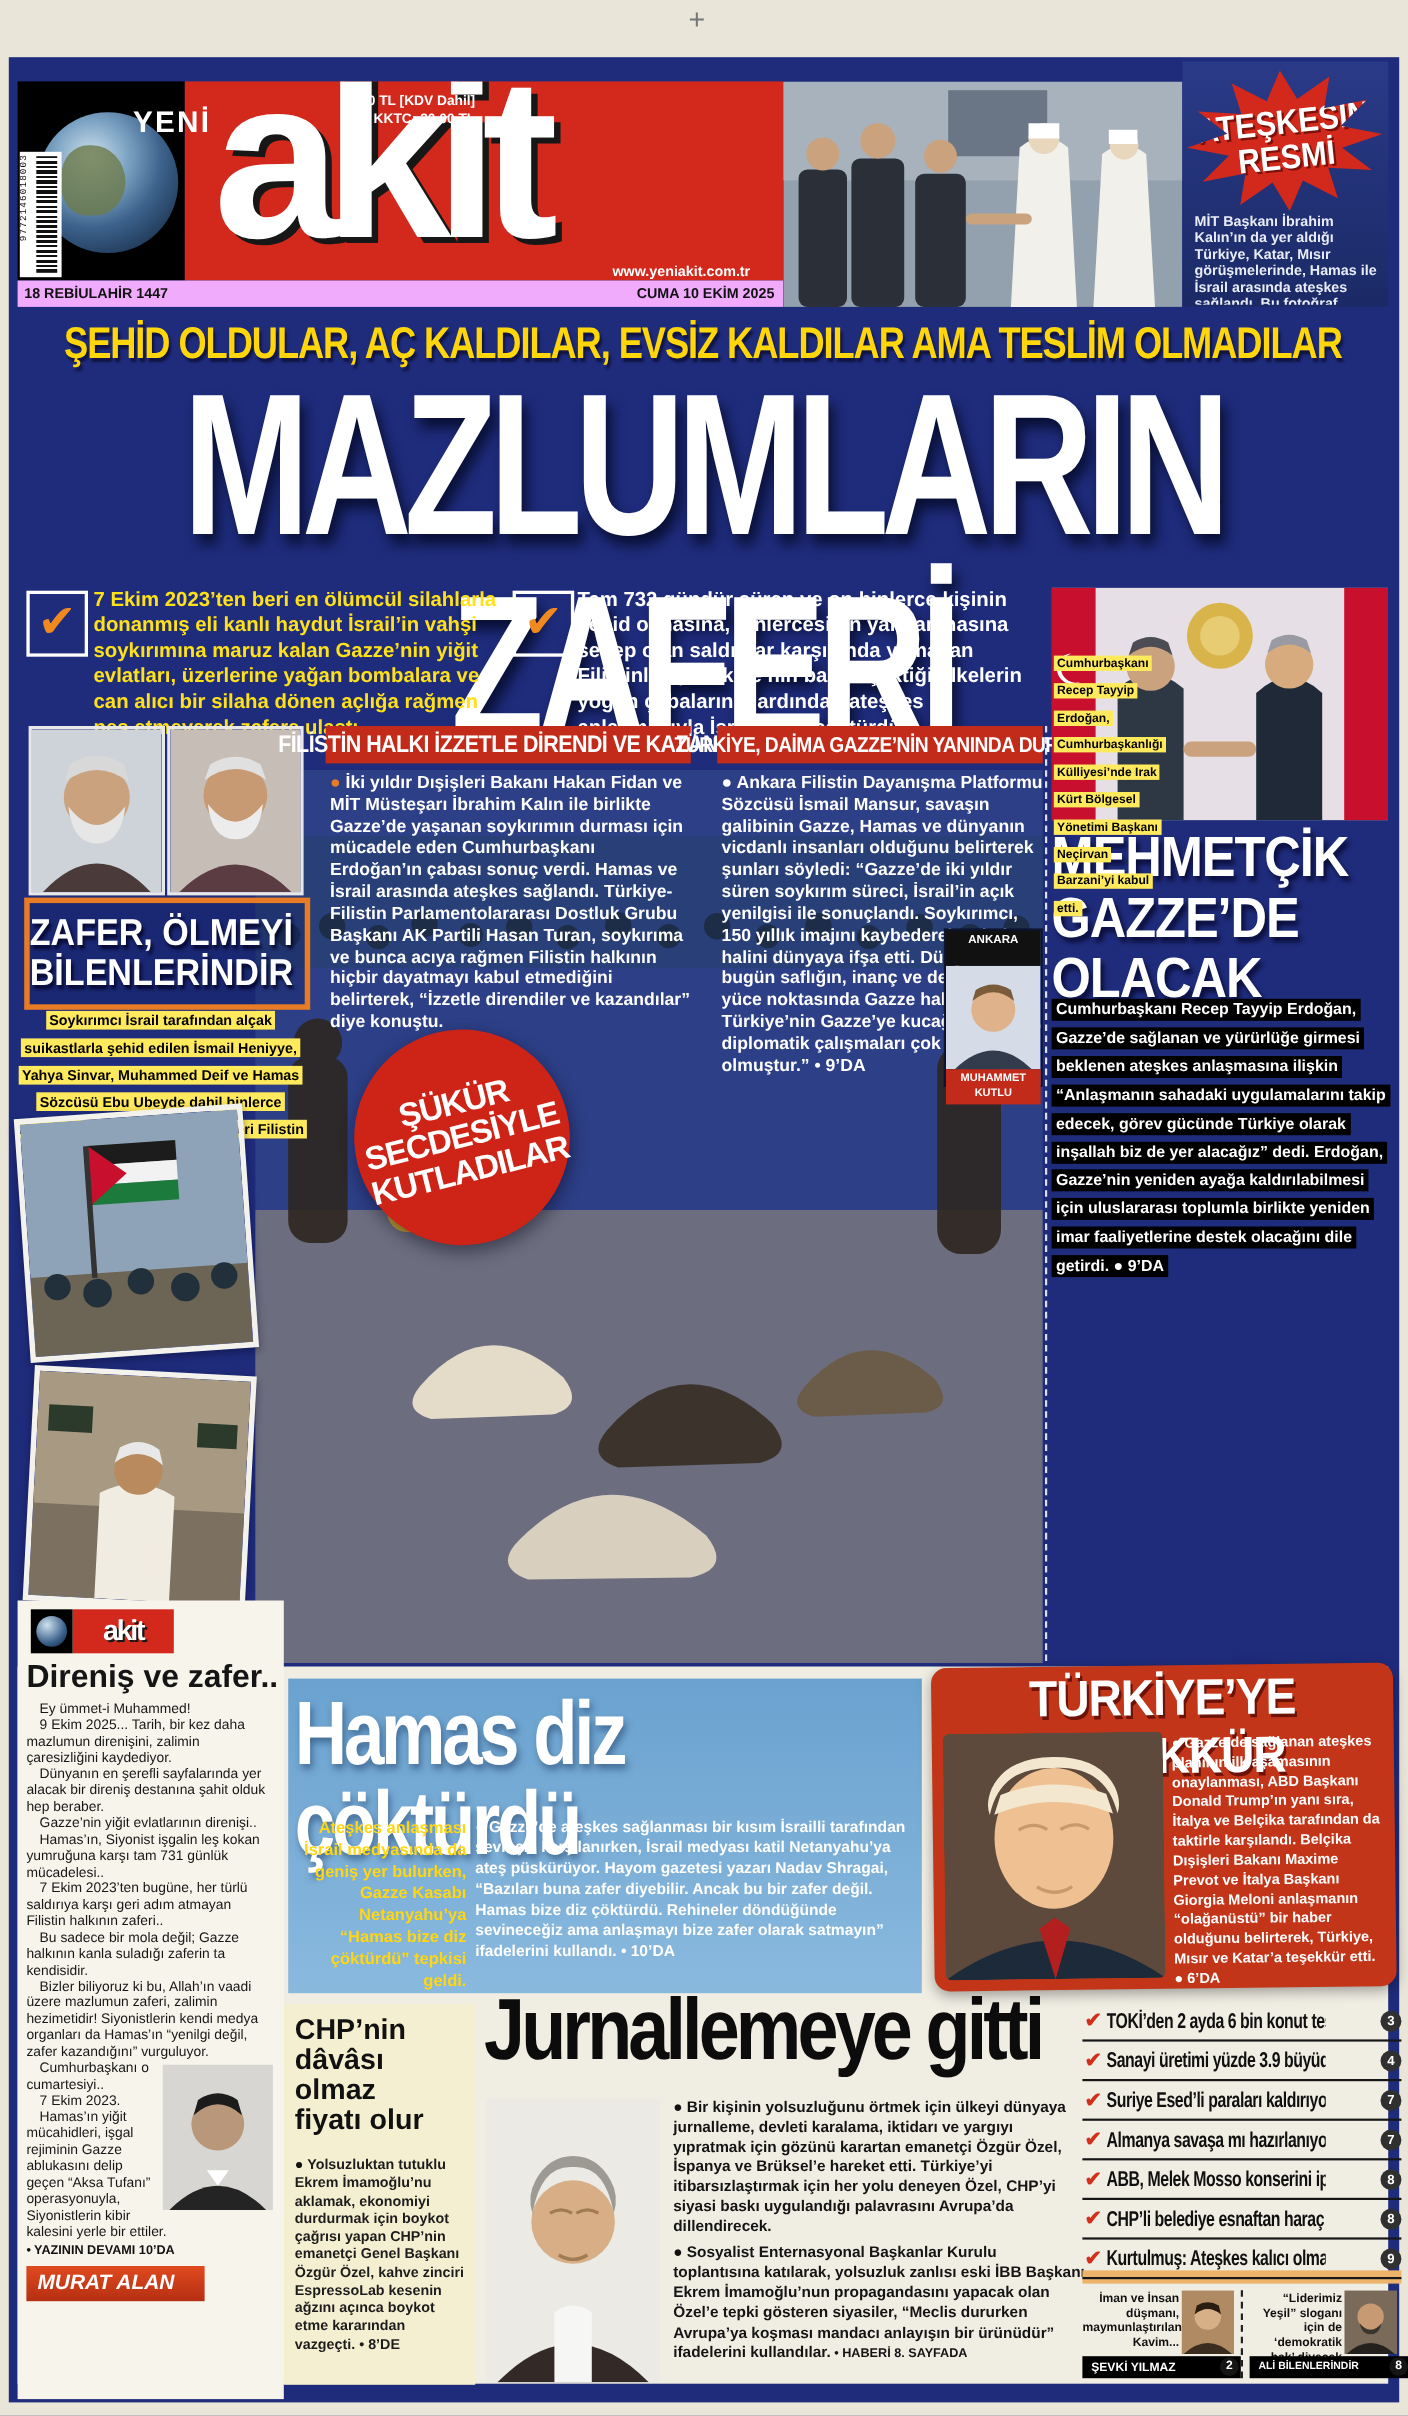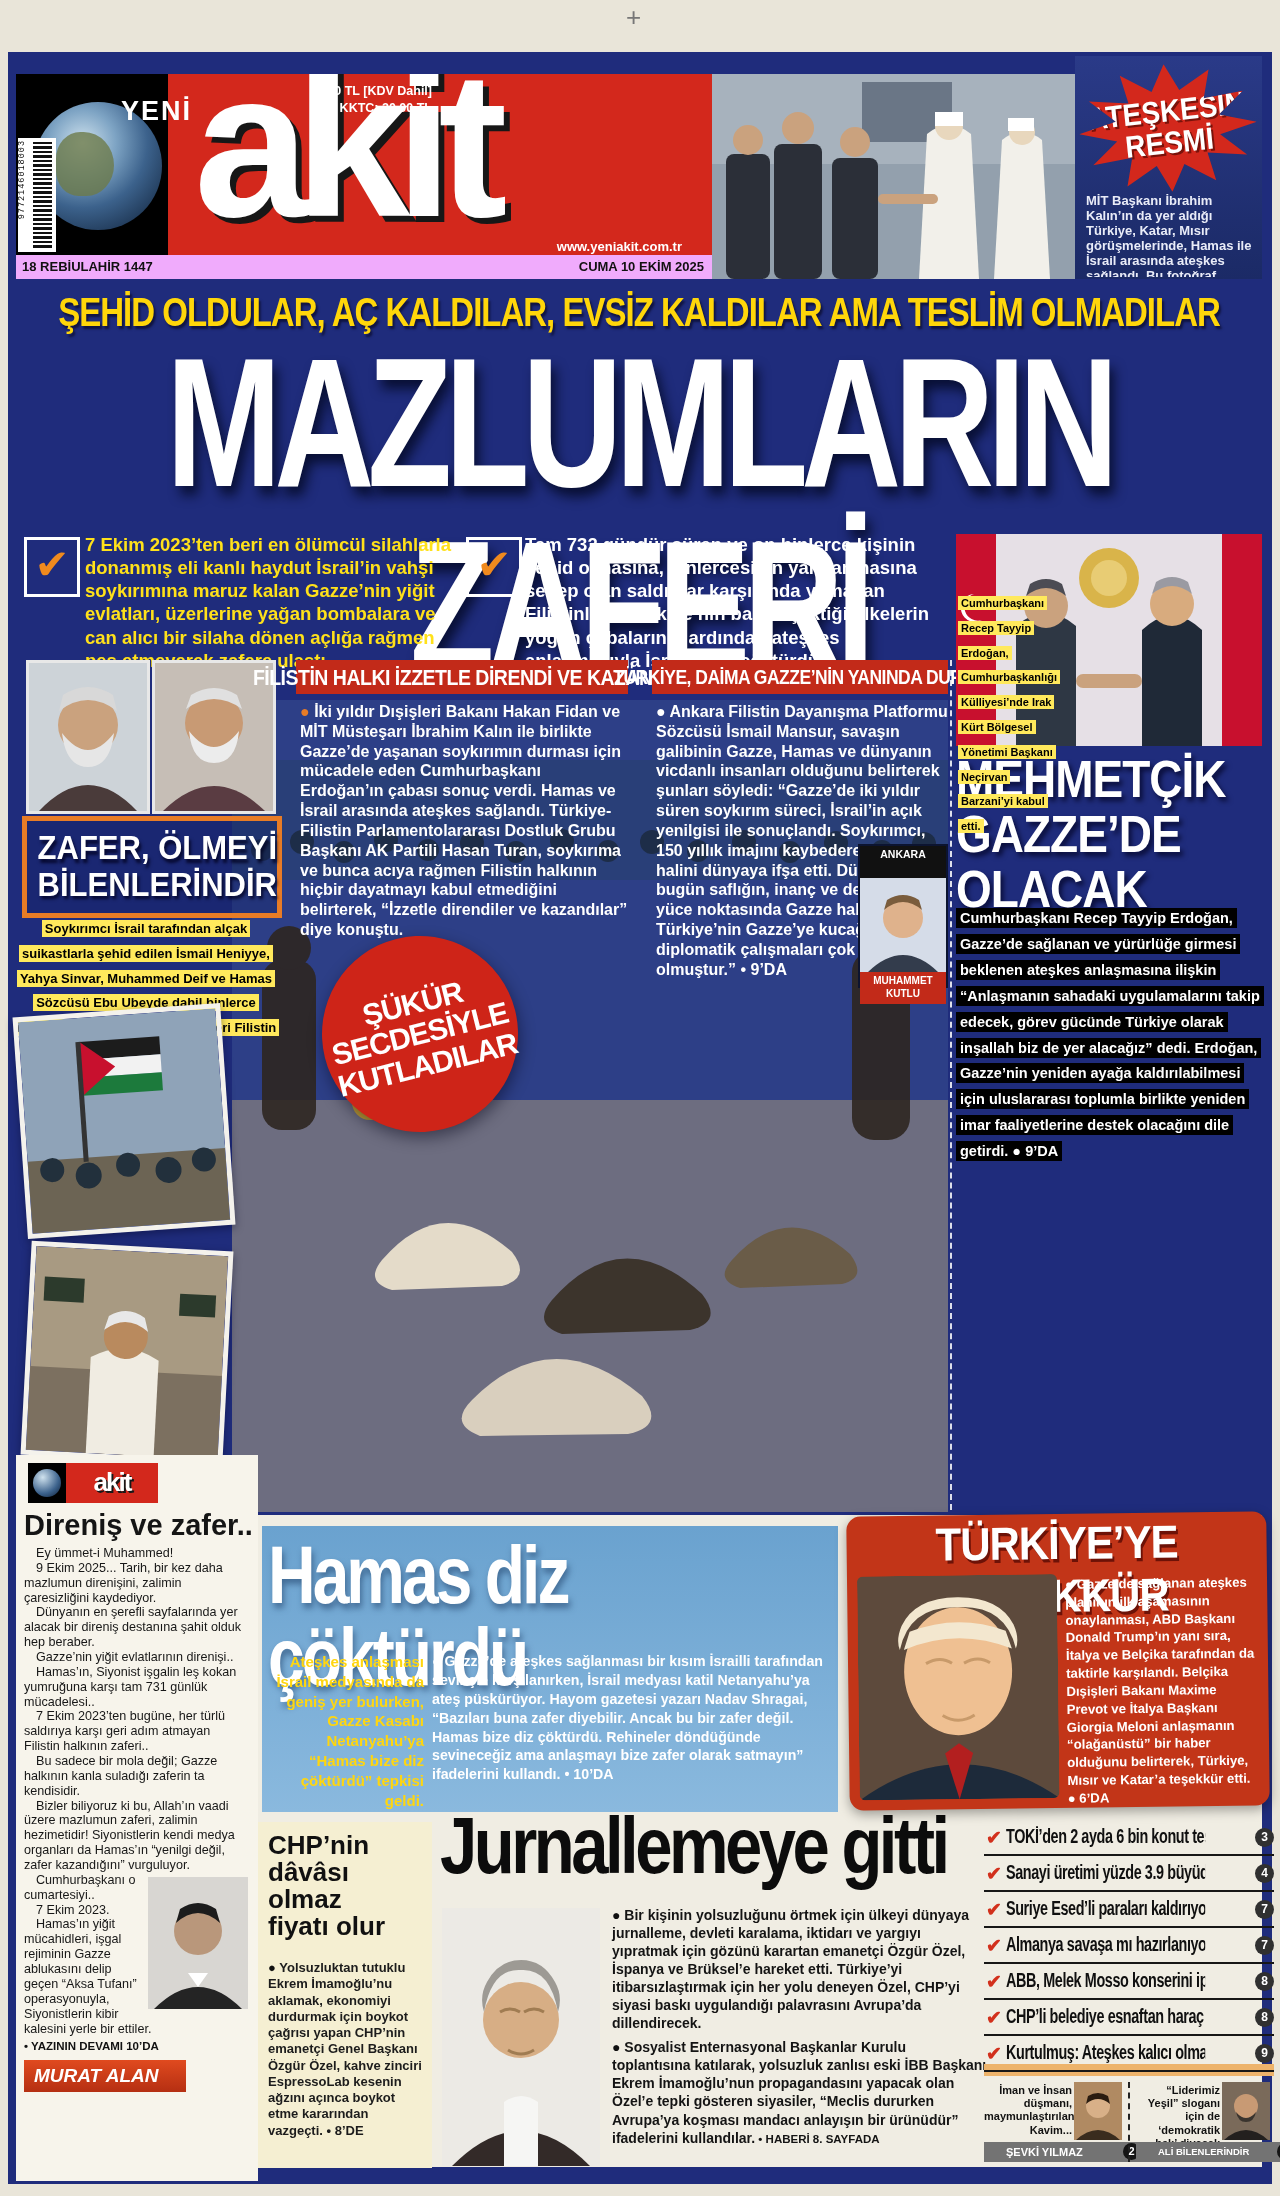--- a/index.html
+++ b/index.html
@@ -57,21 +57,21 @@
   #check1{left:24px;top:537px;}
   #check2{left:466px;top:537px;}
   #lead1{left:85px;top:533px;width:372px;font-size:18.5px;line-height:1.25;color:#ffe11a;}
   #lead2{left:525px;top:533px;width:420px;font-size:18.5px;line-height:1.25;color:#fff;}
 
   
   .portrait{width:118px;height:148px;border:3px solid #e8e8e8;overflow:hidden;}
   #port1{left:26px;top:660px;}
   #port2{left:152px;top:660px;}
   #zaferbox{left:22px;top:816px;width:250px;height:92px;border:5px solid #e87c26;background:rgba(16,32,96,.35);
-        display:flex;align-items:center;justify-content:flex-end;}
+        display:flex;align-items:center;justify-content:flex-start;}
   #zaferbox .t{font-size:31px;font-weight:800;color:#fff;line-height:1.05;transform:scaleY(1.1);
         text-shadow:2px 3px 3px rgba(0,0,30,.8);}
   #zafercap{left:14px;top:916px;width:264px;line-height:1.55;}
   .hl{background:#ffe95c;color:#000;font-size:13px;font-weight:700;padding:1px 3px;
         -webkit-box-decoration-break:clone;box-decoration-break:clone;}
 
   .redhdr{height:34px;background:#c22a19;display:flex;align-items:center;justify-content:center;}
   .redhdr .t{color:#fff;font-weight:800;letter-spacing:-0.5px;transform:scaleY(1.12);white-space:nowrap;}
   #col1hdr{left:296px;top:660px;width:332px;}
   #col1hdr .t{font-size:19.5px;}
@@ -152,21 +152,21 @@
   .hrow{display:flex;align-items:center;height:34px;border-bottom:2px solid #171717;}
   .hrow .ck{color:#d2301c;font-size:19px;font-weight:800;margin:0 4px 0 2px;}
   .hrow .tx{flex:1;font-size:18px;font-weight:800;color:#101010;letter-spacing:-0.5px;white-space:nowrap;
         overflow:hidden;transform:scale(.8,1.08);transform-origin:left center;}
   .hrow .pg{width:19px;height:19px;border-radius:50%;background:#303030;color:#fff;font-size:12px;font-weight:700;
         text-align:center;line-height:19px;flex:0 0 19px;}
   #orangebar{left:984px;top:2064px;width:290px;height:12px;background:#edb36b;}
   #colnists{left:984px;top:2080px;width:290px;height:86px;z-index:6;}
   .cq{position:absolute;font-size:11px;font-weight:700;color:#111;line-height:1.2;text-align:right;}
   .cph{position:absolute;overflow:hidden;}
-  .cbar{position:absolute;background:#737373;color:#fff;font-weight:800;height:20px;line-height:20px;padding-left:22px;}
+  .cbar{position:absolute;background:#000000;color:#fff;font-weight:800;height:20px;line-height:20px;padding-left:8px;}
   .cnum{position:absolute;top:1px;width:17px;height:17px;border-radius:50%;background:#151515;color:#fff;
         font-size:11px;font-weight:700;text-align:center;line-height:17px;}
   #cdiv{position:absolute;left:144px;top:2px;height:80px;border-left:2px dashed #222;}
   #bgbottom{left:16px;top:1515px;width:1246px;height:652px;background:#f0ede3;}
 </style>
 </head>
 <body>
 
 <div id="page">
   <div class="abs" id="cropmark">+</div>

